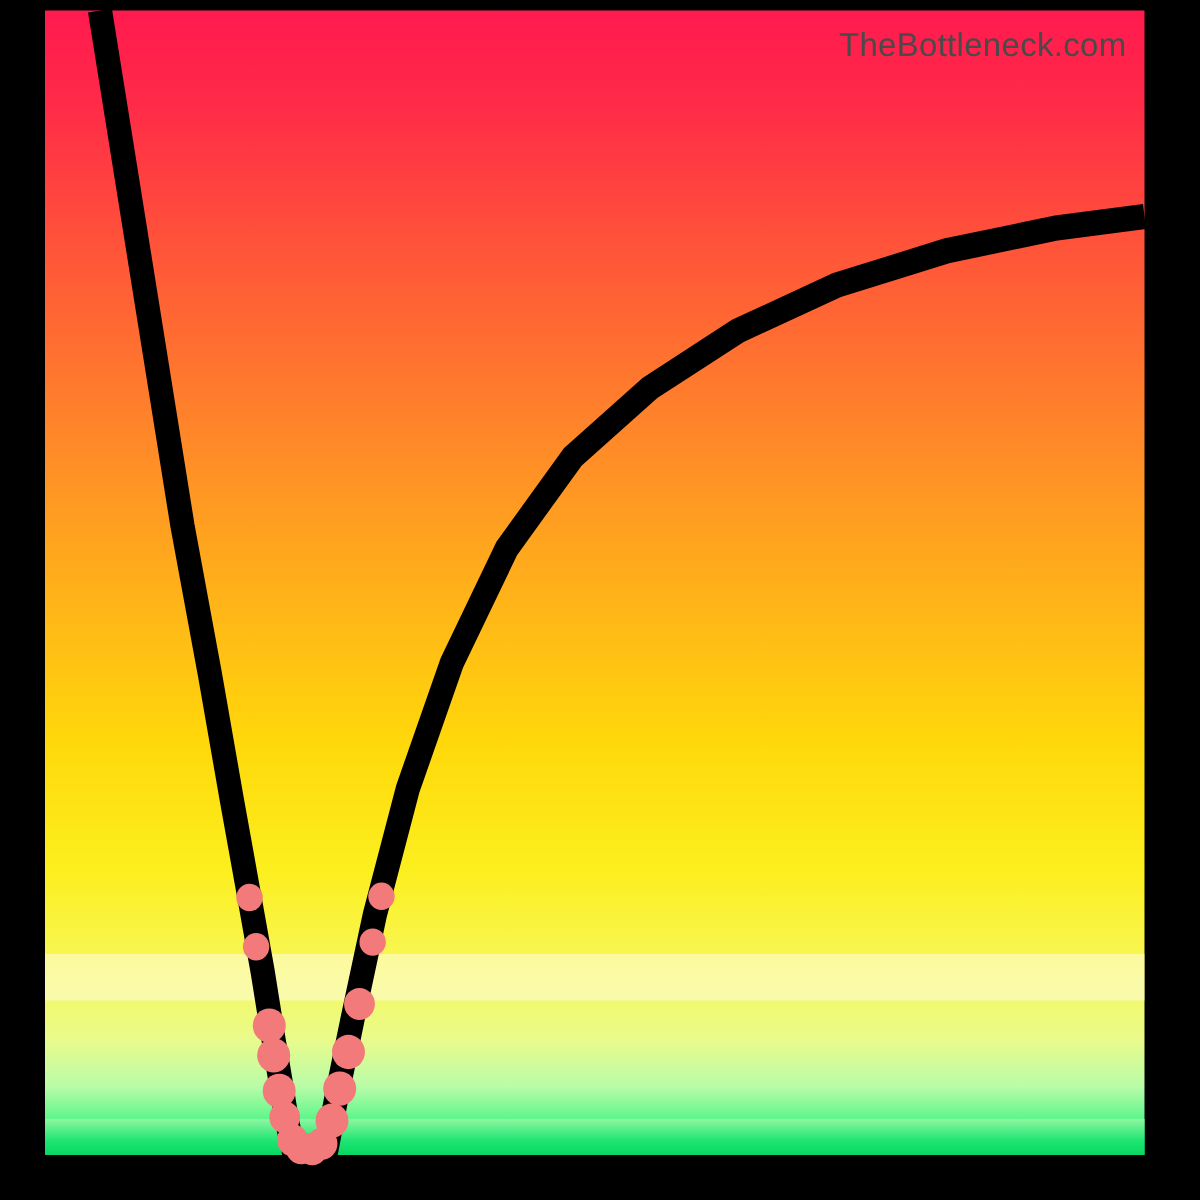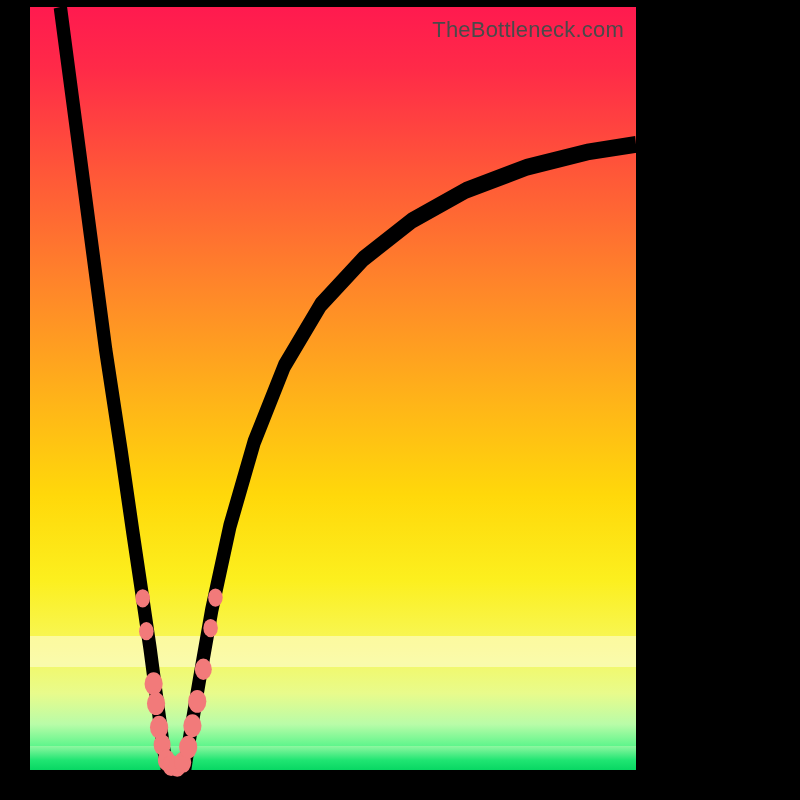--- a/index.html
+++ b/index.html
@@ -8,21 +8,21 @@
     width: 800px;
     height: 800px;
     background: #000;
     overflow: hidden;
     font-family: Arial, Helvetica, sans-serif;
   }
   .frame {
     position: absolute;
     left: 30px;
     top: 7px;
-    width: 606px;
+    width: 733px;
     height: 763px;
     background: linear-gradient(to bottom,
       #ff1a4f 0%,
       #ff2a48 8%,
       #ff5838 22%,
       #ff8a28 38%,
       #ffb518 52%,
       #ffd80a 64%,
       #fcef1e 75%,
       #f7f75a 84%,

